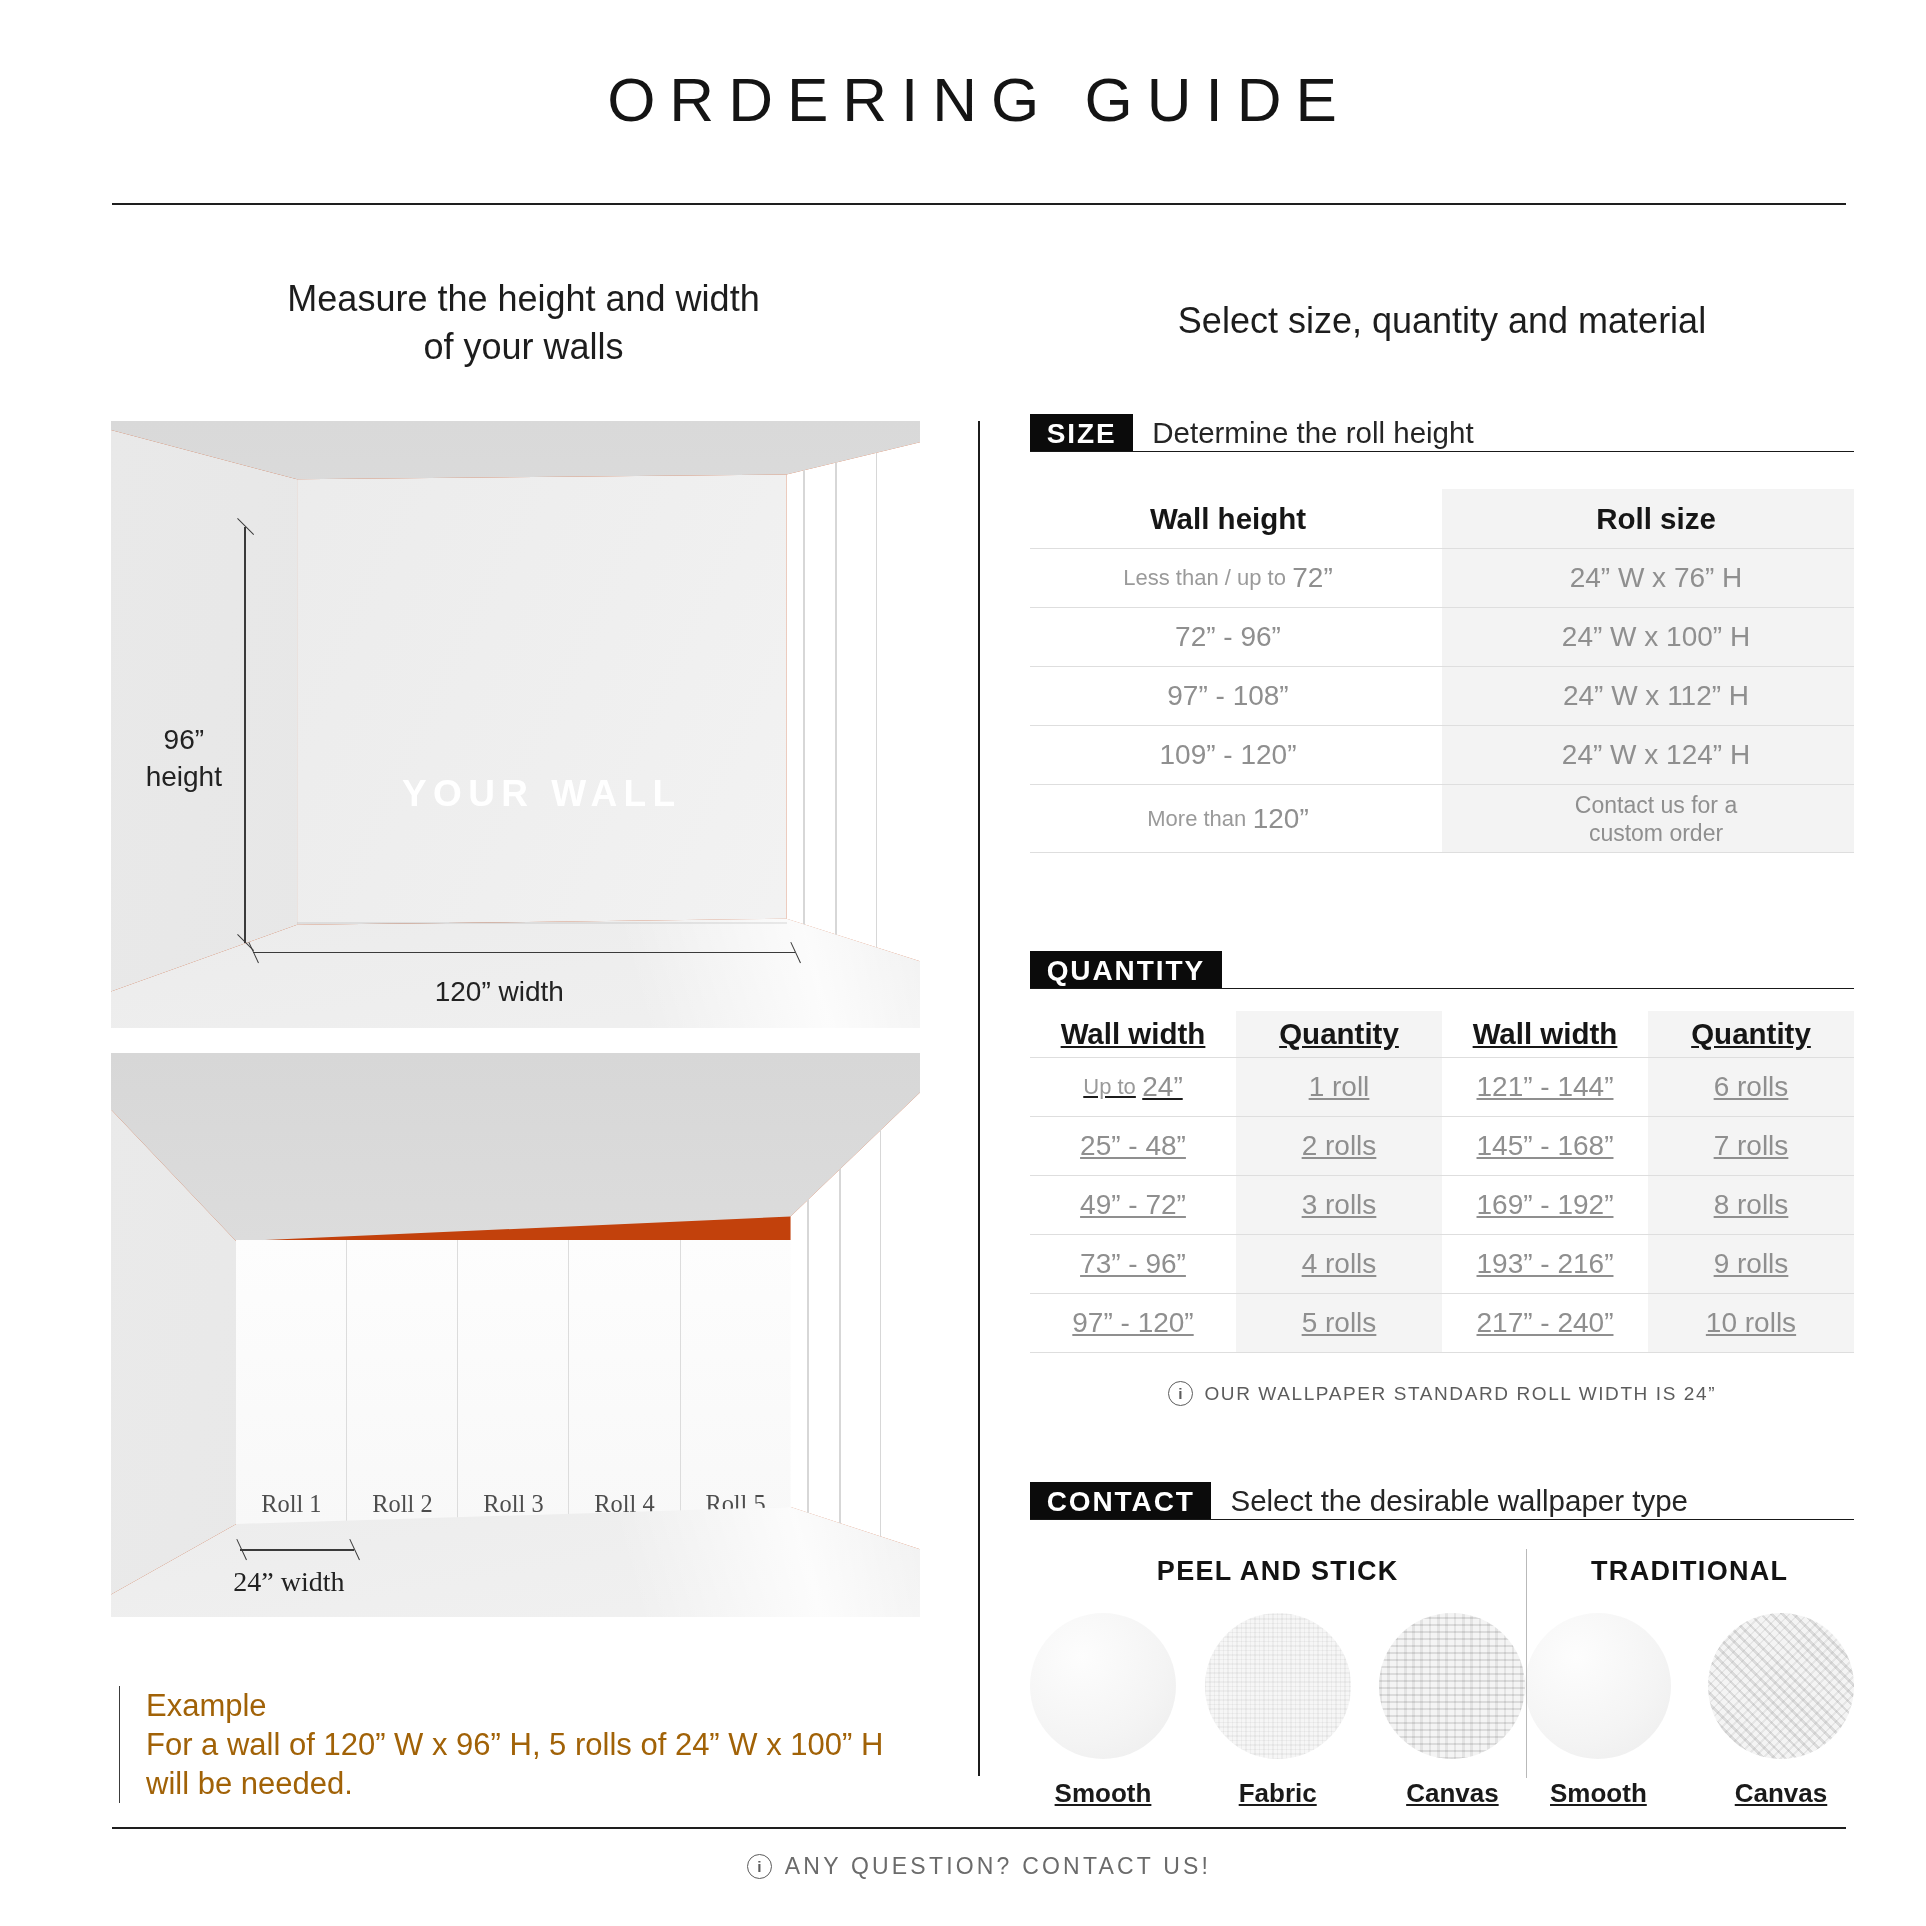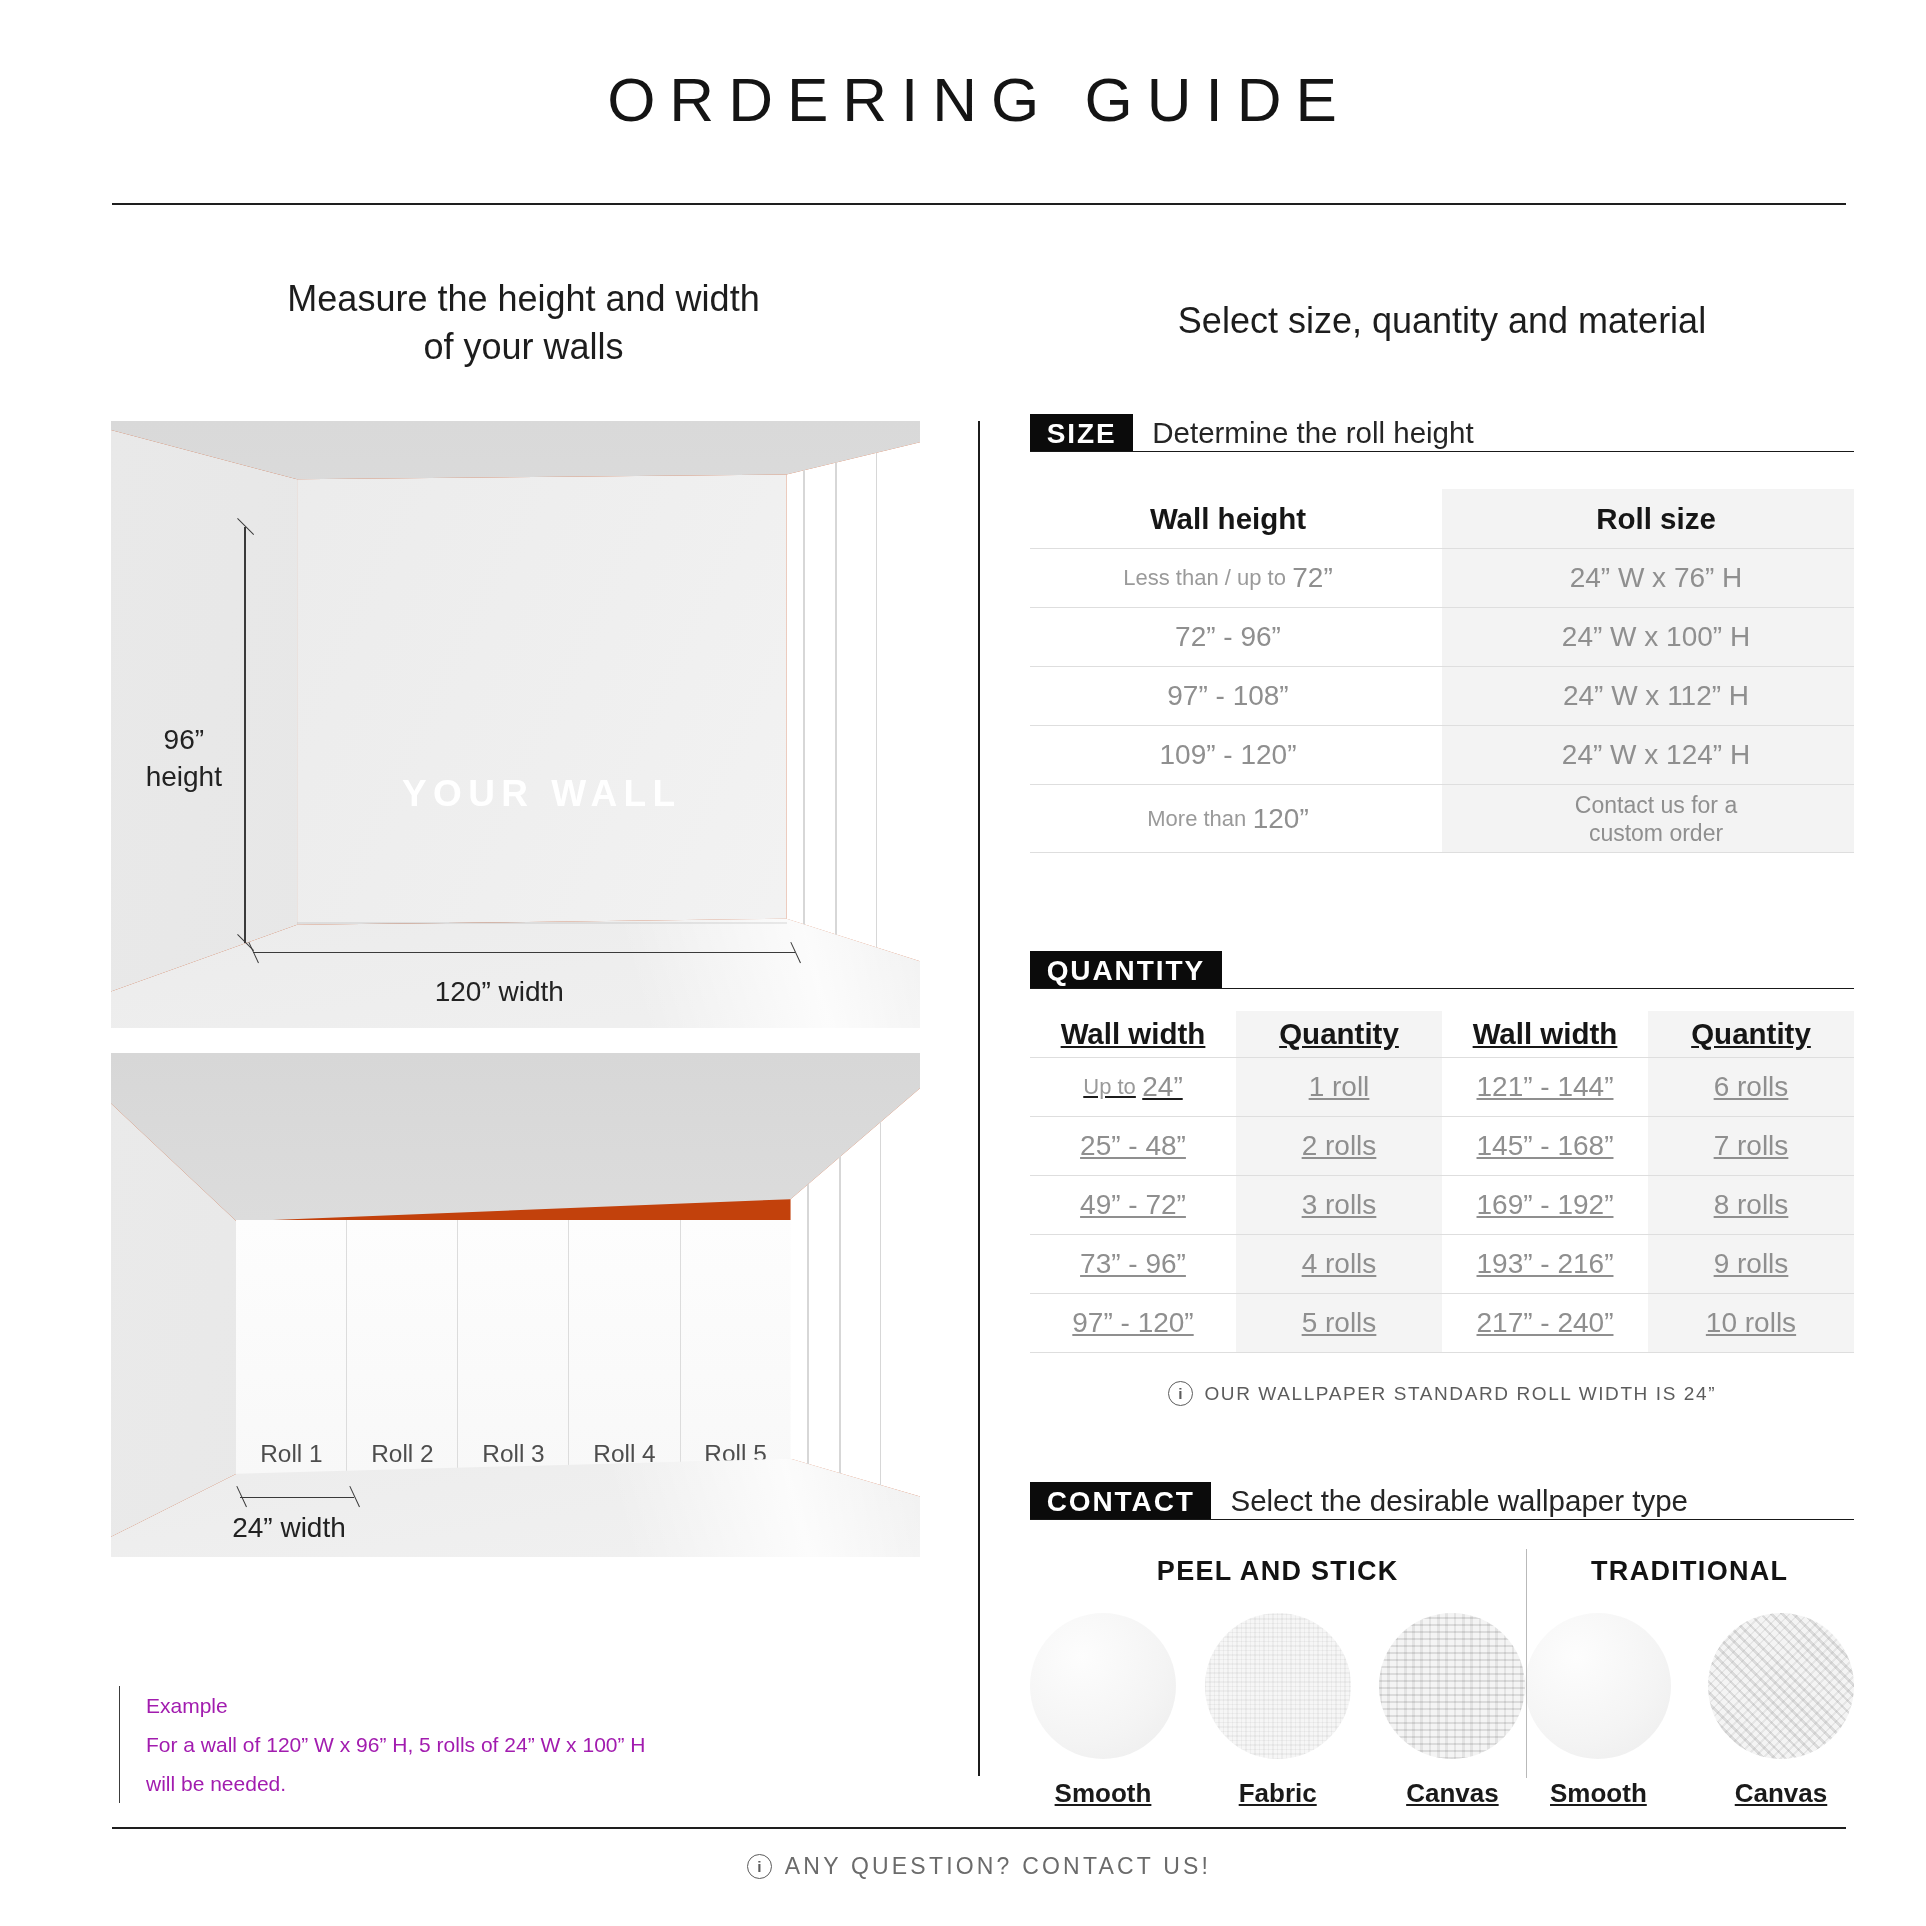--- a/index.html
+++ b/index.html
@@ -14,21 +14,21 @@
   .main-divider{position:absolute;left:962px;top:421px;width:1.9px;height:1355px;background:#1c1c1c;}
 
   
   .col-heading{position:absolute;text-align:center;font-size:36px;line-height:48px;font-weight:500;color:#1d1d1d;}
   .col-heading.left{left:103px;width:809px;top:275px;}
   .col-heading.right{left:1014px;width:824px;top:297px;}
 
   
   .room{position:absolute;left:95px;width:809px;background:#c2410c;overflow:hidden;}
   .room1{top:421px;height:607px;}
-  .room2{top:1053px;height:504px;}
+  .room2{top:1053px;height:564px;font-family:Liberation Serif, serif;}
   .room .layer{position:absolute;inset:0;}
   .r1-ceiling{clip-path:polygon(0 0,100% 0,100% 3.5%,83.5% 8.8%,23% 9.6%,0 1.5%);
     background:linear-gradient(180deg,#d9d9d9 0%,#e7e7e7 100%);}
   .r1-leftwall{clip-path:polygon(0 1.5%,23% 9.6%,23% 83%,0 94%);
     background:linear-gradient(100deg,#e9e9e9 0%,#e3e3e3 100%);}
   .r1-backwall{clip-path:polygon(23% 9.6%,83.5% 8.8%,83.5% 82%,23% 83%);
     background:linear-gradient(115deg,#eaeaea 0%,#efefef 55%,#f4f4f4 100%);}
   .r1-floor{clip-path:polygon(23% 83%,83.5% 82%,100% 89%,100% 100%,0 100%,0 94%);
     background:linear-gradient(170deg,#e2e2e2 0%,#e9e9e9 45%,#f0f0f0 100%);}
   .r1-window{clip-path:polygon(83.5% 8.8%,100% 3.5%,100% 89%,83.5% 82%);
@@ -61,21 +61,21 @@
 
   .panel-wall{position:absolute;left:15.5%;top:33.2%;width:68.5%;height:50.6%;display:flex;
     background:linear-gradient(180deg,#fdfdfd 0%,#f8f8f8 100%);}
   .panel{flex:1;position:relative;}
   .panel + .panel{border-left:1.3px solid #dcdcdc;}
   .roll-label{position:absolute;left:0;right:0;bottom:7.7px;text-align:center;
     font-size:24.4px;color:#4d4d4d;}
 
   
   .example{position:absolute;left:103px;top:1686px;width:803px;border-left:1.9px solid #3c3c3c;
-    padding-left:26px;font-size:21px;line-height:39px;color:#a21caf;}
+    padding-left:26px;font-size:31px;line-height:39px;color:#a16207;}
 
   
   .right-col{position:absolute;left:1014px;top:414px;width:824px;}
   .section-head{display:flex;align-items:flex-end;gap:19px;border-bottom:1.9px solid #191919;}
   .badge{background:#0b0b0b;color:#ffffff;font-size:28px;font-weight:600;letter-spacing:1.9px;
     height:37px;line-height:39px;padding:0 16.7px;white-space:nowrap;}
   .section-sub{font-size:29.5px;line-height:35px;color:#252525;padding-bottom:1.3px;white-space:nowrap;}
 
   .size-table{position:relative;margin-top:37px;}
   .size-band{position:absolute;left:50%;top:0;bottom:0;width:50%;background:#f3f3f3;}

